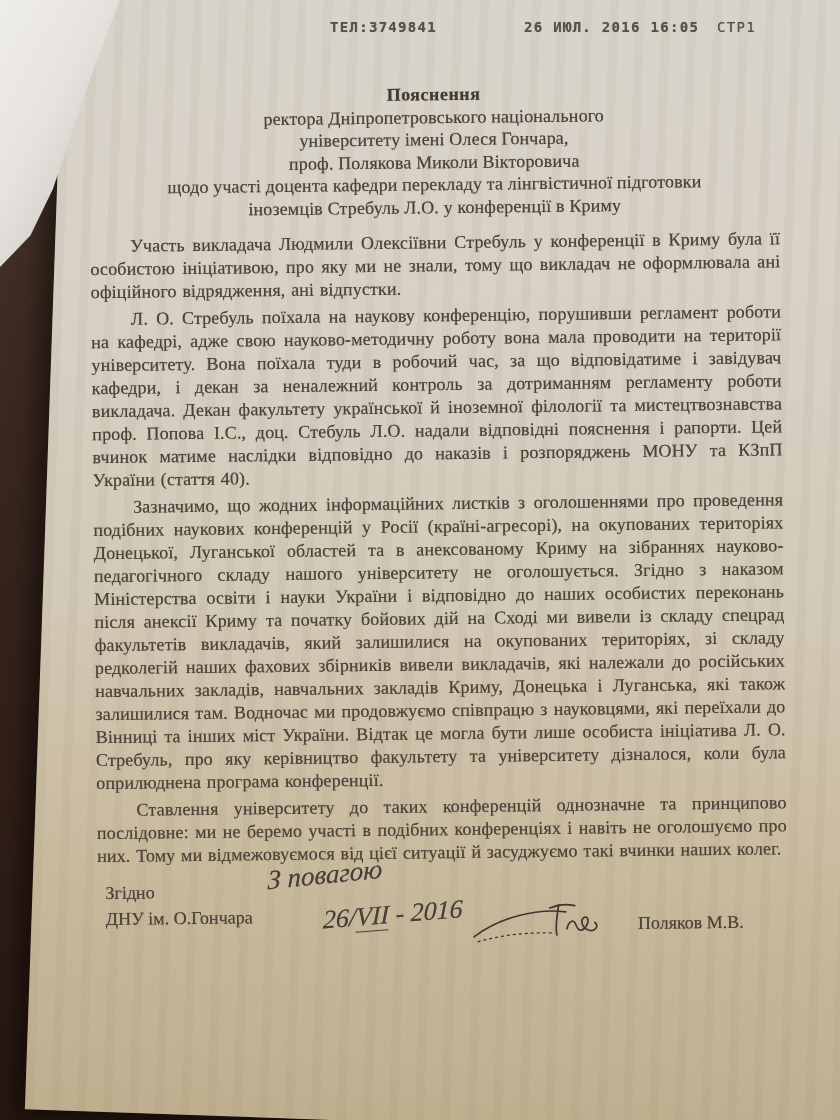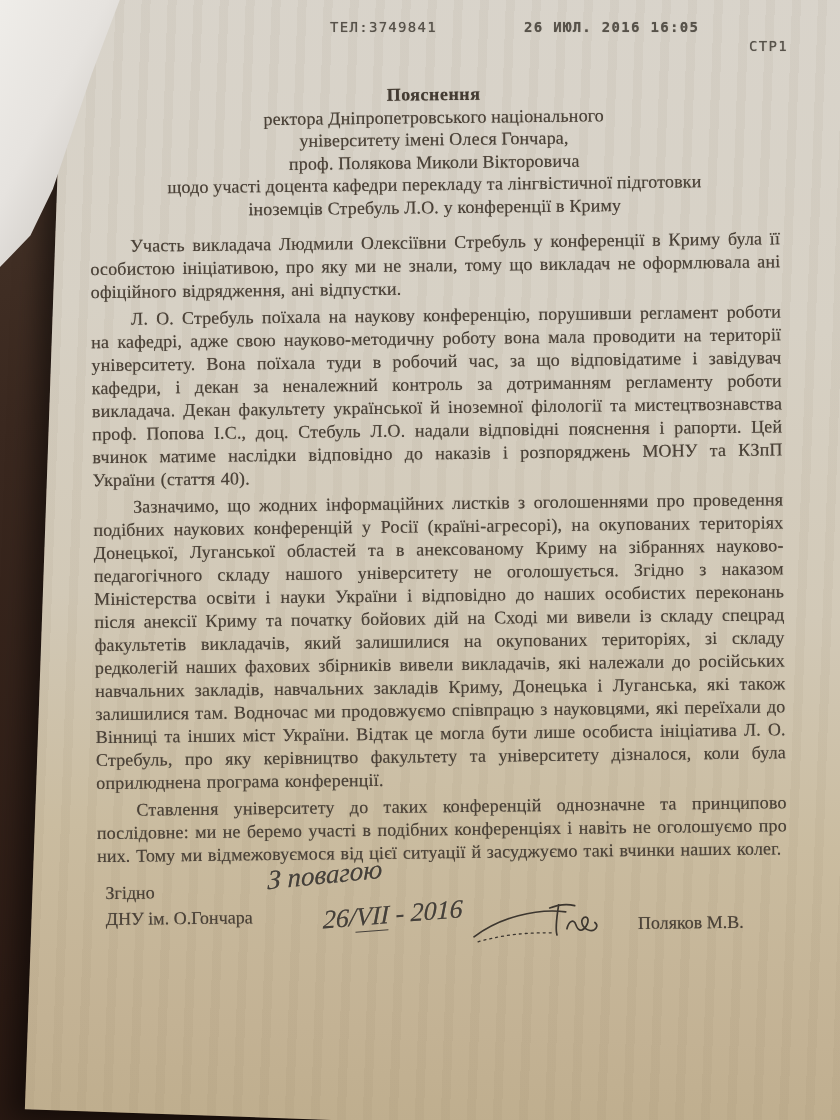--- a/index.html
+++ b/index.html
@@ -24,23 +24,23 @@
     clip-path:polygon(0 0,92% 0,70% 28%,42% 68%,26% 84%,0 97%);
     background:linear-gradient(118deg,#f0eeea 0%,#e6e3df 40%,#d6d2cd 62%,#b3aeaa 80%,#8a847f 92%,#6f6a66 100%);
     filter:drop-shadow(5px 6px 9px rgba(20,10,5,.5));
   }
   .fax-header{
     position:absolute;top:19px;left:0;width:840px;height:20px;
     font-family:"DejaVu Sans Mono",monospace;font-size:14px;color:#57524a;
     letter-spacing:1.3px;text-shadow:0 0 .8px rgba(87,82,74,.75);
   }
   .fax-header span{position:absolute;top:0;}
-  .fax-phone{left:330px;}
+  .fax-phone{left:330px;font-weight:bold;}
   .fax-datetime{left:524px;font-weight:bold;}
-  .fax-page{left:749px;margin-top:19px;}
+  .fax-page{left:717px;}
   .content{
     position:absolute;left:92px;top:0;width:690px;
     transform:rotate(-0.65deg);transform-origin:40% 40%;
     color:#4b4238;font-size:18px;line-height:23px;
     text-shadow:0 0 .7px rgba(75,66,56,.65);
   }
   .title-block{margin-top:84px;text-align:center;line-height:22.5px;letter-spacing:.15px;}
   .title-heading{font-weight:bold;letter-spacing:.5px;color:#433b32;}
   .body-block{margin-top:13px;}
   .body-block p{margin:0 0 4px;text-indent:40px;text-align:justify;letter-spacing:.15px;word-spacing:1px;}

